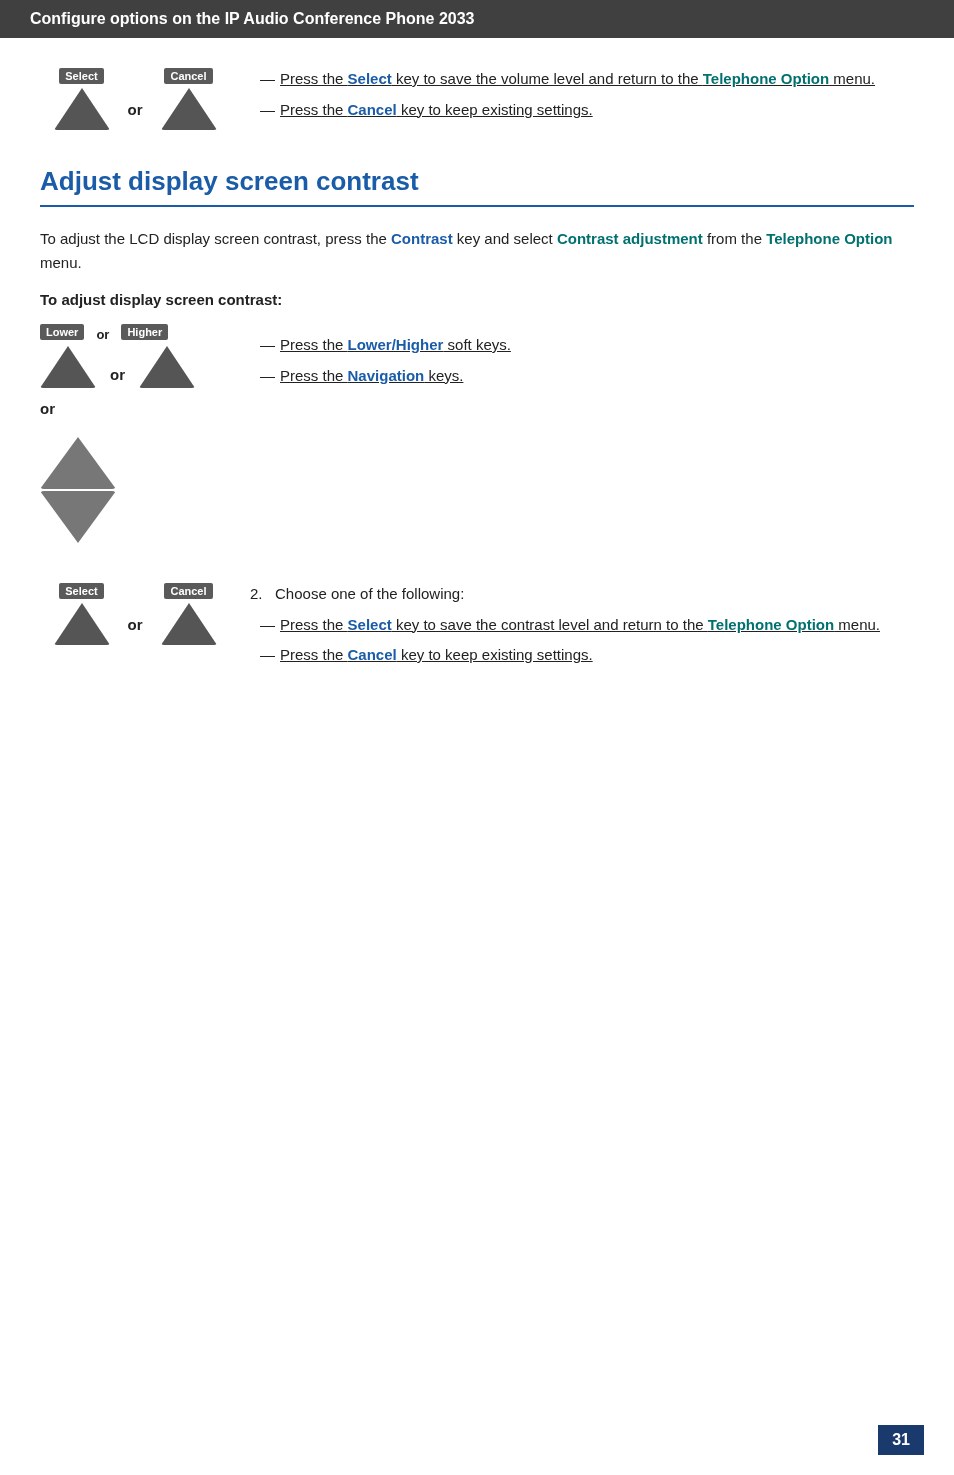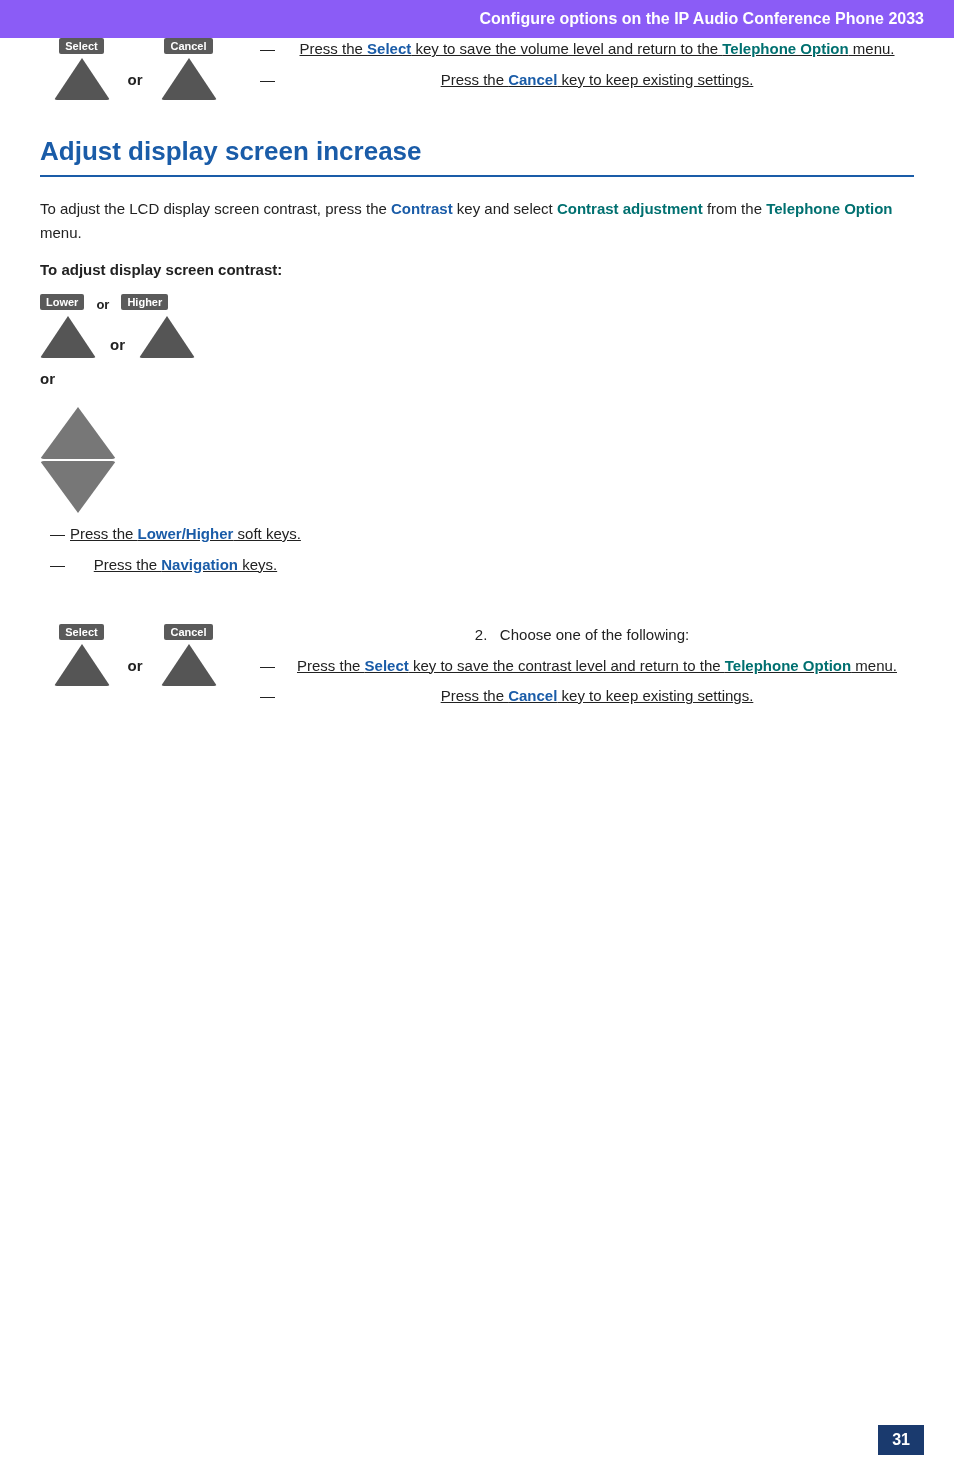--- a/index.html
+++ b/index.html
@@ -8,40 +8,40 @@
       min-height: 1475px;
       background: #ffffff;
       font-family: Arial, Helvetica, sans-serif;
       font-size: 15px;
       color: #222;
       position: relative;
     }
 
     
     .header-bar {
-      background: #8b5cf6;
+      background: #404040;
       padding: 10px 30px;
-      text-align: right;
+      text-align: left;
+      margin-bottom: 30px;
     }
     .header-bar span {
       color: #ffffff;
       font-weight: bold;
       font-size: 16px;
     }
 
     .page-content {
       padding: 0 40px 80px 40px;
     }
 
     
     .step-row {
       display: flex;
       align-items: flex-start;
       margin-bottom: 30px;
-      text-align: center;
     }
 
     .keys-group {
       display: flex;
       flex-direction: column;
       align-items: center;
       min-width: 190px;
       margin-right: 20px;
     }
 
@@ -251,30 +251,30 @@
         <li>
           Press the <span class="blue-bold">Select</span> key to save the volume level and return to the <span class="teal-bold">Telephone Option</span> menu.
         </li>
         <li>
           Press the <span class="blue-bold">Cancel</span> key to keep existing settings.
         </li>
       </ul>
     </div>
   </div>
 
-  <h2 class="section-heading">Adjust display screen increase</h2>
+  <h2 class="section-heading">Adjust display screen contrast</h2>
   <hr class="section-divider">
 
   <p class="intro-text">
     To adjust the LCD display screen contrast, press the <span class="blue-bold">Contrast</span> key and select <span class="teal-bold">Contrast adjustment</span> from the <span class="teal-bold">Telephone Option</span> menu.
   </p>
 
   <p class="bold-label">To adjust display screen contrast:</p>
 
-  <div class="step-row" style="margin-bottom: 40px; align-items: flex-start; flex-direction: column;">
+  <div class="step-row" style="margin-bottom: 40px; align-items: flex-start;">
     <div class="keys-left-block">
 
       <div class="lower-higher-row">
         <span class="key-button lower-key">Lower</span>
         <span style="font-size:13px; font-weight:bold; margin: 0 4px;">or</span>
         <span class="key-button higher-key">Higher</span>
       </div>
       <div class="lower-higher-arrows">
         <div class="arrow-up"></div>
         <div style="font-weight:bold; font-size:15px; margin: 20px 6px 0 6px;">or</div>

